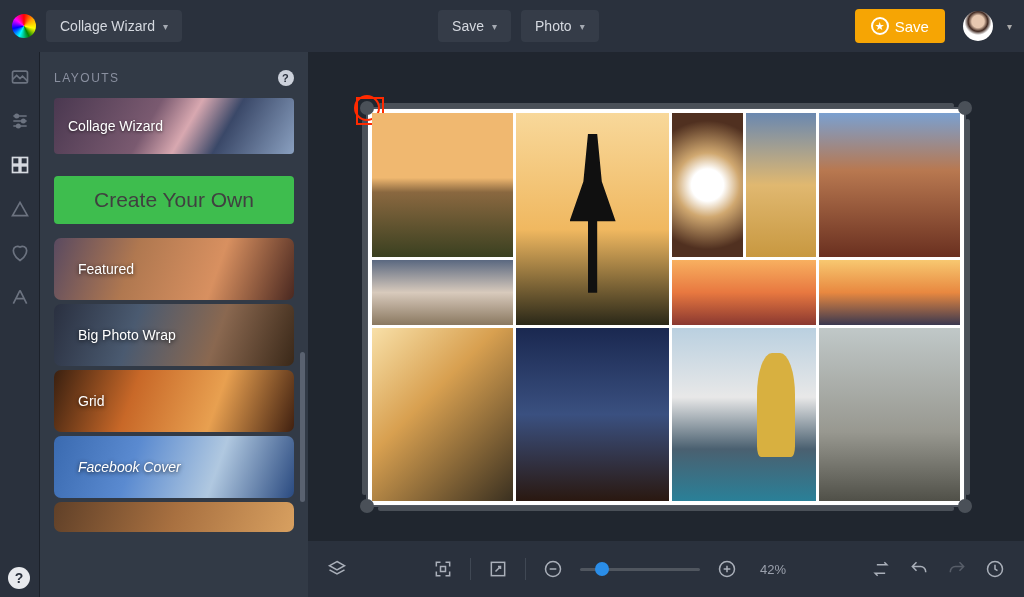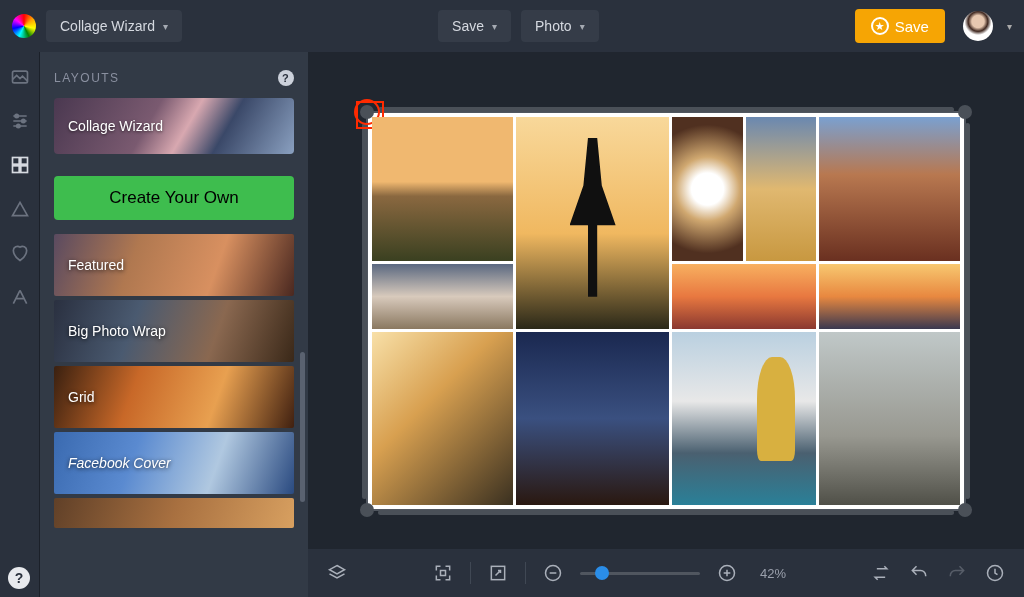--- a/index.html
+++ b/index.html
@@ -108,32 +108,32 @@
     display: flex; align-items: center;
     padding-left: 14px;
     color: #fff; font-size: 14px;
     margin-bottom: 22px;
     cursor: pointer;
     text-shadow: 0 1px 3px rgba(0,0,0,.6);
   }
   .create-btn {
     width: 100%;
     background: #3ebd4e;
-    color: #000000; border: none;
+    color: #404040; border: none;
     padding: 12px 0;
-    font-size: 17px;
+    font-size: 21px;
     border-radius: 4px;
     cursor: pointer;
     margin-bottom: 14px;
   }
   .preset-list { display: flex; flex-direction: column; gap: 4px; }
   .preset-item {
-    height: 62px; border-radius: 2px;
+    height: 62px; border-radius: 7px;
     display: flex; align-items: center;
-    padding-left: 14px;
+    padding-left: 24px;
     color: #fff; font-size: 14px;
     text-shadow: 0 1px 4px rgba(0,0,0,.8);
     cursor: pointer;
     position: relative; overflow: hidden;
   }
   .preset-item.featured { background: linear-gradient(110deg, #5a4a60, #b07850, #d89060, #4a2820); }
   .preset-item.grid { background: linear-gradient(110deg, #3a2010, #c86828, #e8a050, #402010); }
   .preset-item.bigphoto { background: linear-gradient(110deg, #2a3040, #4a5a70, #8a6850, #3a2818); }
   .preset-item.fbcover { background: linear-gradient(110deg, #3a6ab0, #5a8ad0, #b0c8e0, #2a4a80); font-style: italic; }
   .preset-item.extra { background: linear-gradient(110deg, #604028, #a87040, #d8a060); height: 30px; }
@@ -205,21 +205,21 @@
   .c7 { grid-area: 2/3/3/5; background: linear-gradient(180deg,#f8b060,#e87840,#8a3830); }
   .c8 { grid-area: 2/5/3/6; background: linear-gradient(180deg,#f8c870,#e88840,#3a3850); }
   .c9 { grid-area: 3/1/4/2; background: linear-gradient(135deg,#f8e0a8,#d8a050 40%,#3a3020); }
   .c10{ grid-area: 3/2/4/3; background: linear-gradient(180deg,#1a2850,#3a5080 50%,#2a1810); }
   .c11{ grid-area: 3/3/4/5; background: linear-gradient(180deg,#bad0e0,#e8e8e8 40%,#4a6070 70%,#2a8098); position:relative; }
   .c11::after{content:""; position:absolute; right:15%; top:15%; width:26%; height:60%; background:#d8b040; border-radius:40% 40% 10% 10%;}
   .c12{ grid-area: 3/5/4/6; background: linear-gradient(180deg,#c0c8c8,#989890 60%,#505048); }
 
   
   .bottombar {
-    height: 48px;
+    height: 56px;
     background: #2a313d;
     display: flex; align-items: center;
     padding: 0 18px; gap: 16px;
     color: #9aa0ac;
   }
   .bb-spacer { flex: 1; }
   .bb-icon {
     width: 22px; height: 22px;
     display: flex; align-items: center; justify-content: center;
     cursor: pointer; color: #aab0ba;

